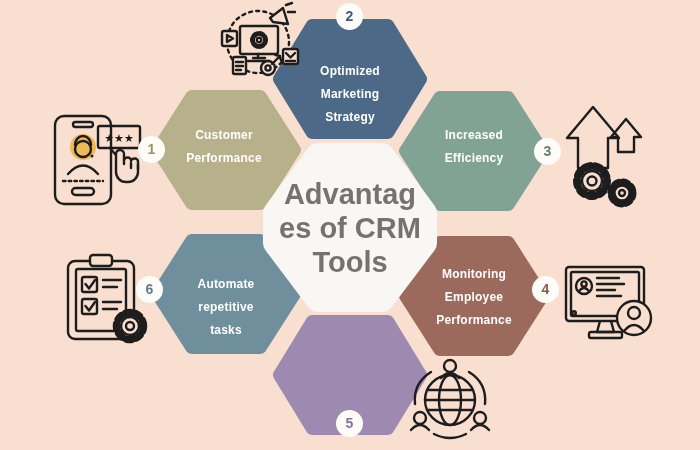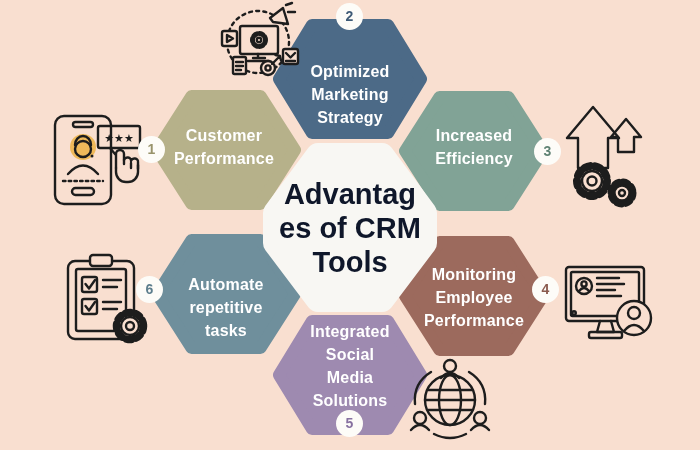--- a/index.html
+++ b/index.html
@@ -1,21 +1,21 @@
 <!DOCTYPE html>
 <html><head>
 <meta charset="utf-8">
 <style>
   html,body{margin:0;padding:0;}
   .stage{position:relative;width:700px;height:450px;overflow:hidden;
          font-family:"Liberation Sans","DejaVu Sans",sans-serif;}
   .stage svg{position:absolute;left:0;top:0;}
   g[data-icon]{stroke:currentColor;fill:none;stroke-width:2.4;stroke-linecap:round;stroke-linejoin:round;}
   .petal-label{position:absolute;width:160px;transform:translate(-50%,-50%);
-    text-align:center;color:#ffffff;font-weight:700;font-size:16px;line-height:23px;
+    text-align:center;color:#ffffff;font-weight:700;font-size:12px;line-height:23px;
     white-space:pre-line;letter-spacing:.2px;}
   .center-title{position:absolute;left:350px;top:228px;width:210px;transform:translate(-50%,-50%);
     text-align:center;font-weight:700;font-size:29px;line-height:34px;white-space:pre-line;}
   .badge{position:absolute;width:27px;height:27px;border-radius:50%;background:#fdfcf8;
     font-weight:700;font-size:14px;line-height:27px;text-align:center;}
 </style>
 </head>
 <body>
 
 <div class="stage" style="background: rgb(249, 223, 208);">
@@ -119,38 +119,34 @@
       <path d="M85.5,284 l3.5,4.5 l6,-8.5"></path>
       <rect x="82" y="299" width="15" height="15" rx="2"></rect>
       <path d="M85.5,306 l3.5,4.5 l6,-8.5"></path>
       <path d="M103,280 h18 M103,287 h14 M103,302 h18 M103,309 h14"></path>
       <circle cx="130" cy="326" r="13.5" stroke-width="7.5" stroke-dasharray="4.9 4.9"></circle>
       <circle cx="130" cy="326" r="9" class="bg-fill" fill="#f9dfd0"></circle>
       <circle cx="130" cy="326" r="4"></circle>
     </g>
   </svg>
 
-  <div class="center-title" style="color: #0f172a;">Advantag
+  <div class="center-title" style="color: #737373;">Advantag
 es of CRM
 Tools</div>
 
   <div class="petal-label" style="left:224px;top:147px">Customer
 Performance</div>
   <div class="petal-label" style="left:350px;top:94px">Optimized
 Marketing
 Strategy</div>
   <div class="petal-label" style="left:474px;top:297px">Monitoring
 Employee
 Performance</div>
   <div class="petal-label" style="left:474px;top:147px">Increased
 Efficiency</div>
-  <div class="petal-label" style="left:350px;top:366px">Integrated
-Social
-Media
-Solutions</div>
   <div class="petal-label" style="left:226px;top:307px">Automate
 repetitive
 tasks</div>
 
   <div class="badge" style="left: 138px; top: 136px; color: rgb(152, 147, 107);">1</div>
   <div class="badge" style="left: 336px; top: 3px; color: rgb(62, 90, 118);">2</div>
   <div class="badge" style="left: 534px; top: 138px; color: rgb(95, 130, 115);">3</div>
   <div class="badge" style="left: 532px; top: 276px; color: rgb(138, 90, 78);">4</div>
   <div class="badge" style="left: 336px; top: 410px; color: rgb(135, 113, 160);">5</div>
   <div class="badge" style="left: 136px; top: 276px; color: rgb(93, 126, 141);">6</div>

